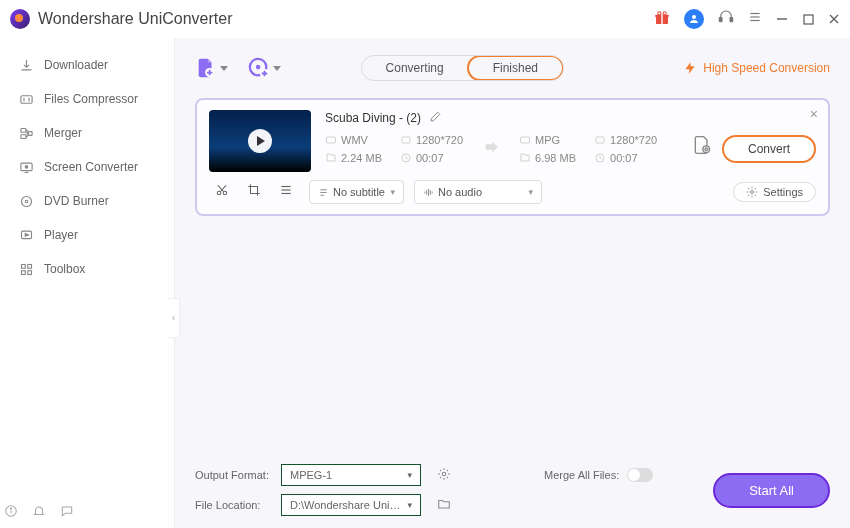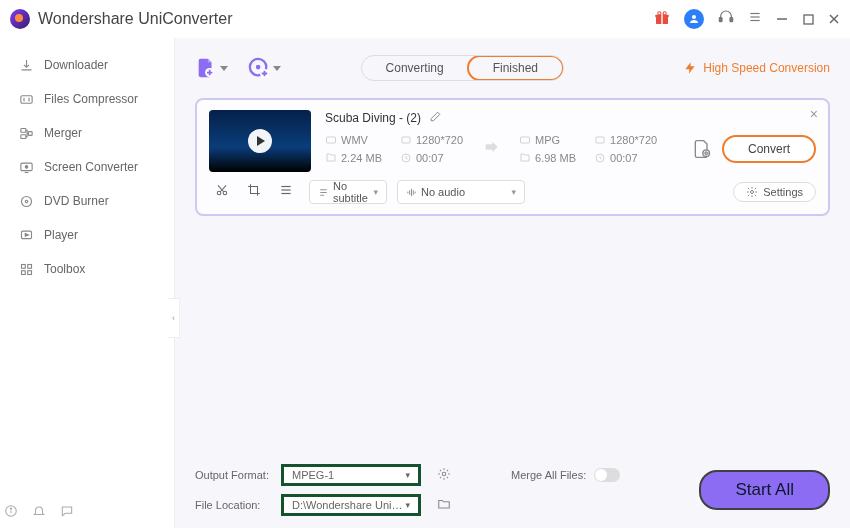--- a/index.html
+++ b/index.html
@@ -34,40 +34,40 @@
 .thumb { width:102px; height:62px; border-radius:4px; background:linear-gradient(#05204a,#0a3d7a 60%,#000); position:relative; margin-right:14px; flex-shrink:0; }
 .play { position:absolute; left:50%; top:50%; transform:translate(-50%,-50%); width:24px; height:24px; background:rgba(255,255,255,0.95); border-radius:50%; display:flex; align-items:center; justify-content:center; }
 .play:after { content:""; border-left:8px solid #333; border-top:5px solid transparent; border-bottom:5px solid transparent; margin-left:2px; }
 .info { flex:1; display:flex; flex-direction:column; }
 .filetitle { font-size:12px; color:#333; display:flex; align-items:center; gap:8px; margin-bottom:8px; }
 .meta { display:flex; align-items:center; }
 .meta-col { display:flex; flex-direction:column; gap:6px; font-size:11px; color:#888; }
 .meta-col span { display:flex; align-items:center; gap:4px; }
 .meta-col svg { opacity:.6; }
 .arrow { margin:0 18px; color:#ccc; }
-.meta-right { margin-left:auto; display:flex; align-items:flex-end; gap:10px; }
+.meta-right { margin-left:auto; display:flex; align-items:flex-start; gap:10px; }
 .gear-file { cursor:pointer; }
 .convert-btn { border:2px solid #f07c2e; color:#444; background:#fff; border-radius:16px; padding:5px 24px; font-size:12px; cursor:pointer; }
 .card-tools { margin-top:8px; display:flex; align-items:center; gap:10px; }
 .tool-icons { display:flex; gap:18px; padding:0 6px; }
 .tool-icons span { cursor:pointer; color:#666; }
 .dd { border:1px solid #ddd; border-radius:4px; height:24px; font-size:11px; color:#555; display:flex; align-items:center; padding:0 8px; cursor:pointer; background:#fff; }
-.dd.sub { width:78px; }
+.dd.sub { width:95px; }
 .dd.aud { width:128px; }
 .dd .chev { margin-left:auto; font-size:9px; color:#999; }
 .settings-btn { margin-left:auto; border:1px solid #ddd; border-radius:12px; padding:3px 12px; font-size:11px; color:#555; display:flex; align-items:center; gap:5px; cursor:pointer; background:#fff; }
 .bottom { margin-top:auto; padding:8px 0 12px 0; display:flex; align-items:center; font-size:11px; color:#666; }
 .botrow { display:flex; flex-direction:column; gap:8px; }
 .botline { display:flex; align-items:center; gap:8px; }
-.bot-dd { border:3px solid #14532d; width:140px; height:22px; display:flex; align-items:center; padding:0 8px; font-size:11px; background:#fff; cursor:pointer; }
+.bot-dd { border:1px solid #14532d; width:140px; height:22px; display:flex; align-items:center; padding:0 8px; font-size:11px; background:#fff; cursor:pointer; }
 .bot-dd .chev { margin-left:auto; font-size:9px; }
-.merge { margin-left:52px; display:flex; align-items:center; gap:8px; }
+.merge { margin-left:85px; display:flex; align-items:center; gap:8px; }
 .toggle { width:26px; height:14px; background:#ddd; border-radius:7px; position:relative; cursor:pointer; }
 .toggle:after { content:""; width:12px; height:12px; background:#fff; border-radius:50%; position:absolute; left:1px; top:1px; }
-.startall { margin-left:auto; background:#8c6cf2; color:#0f172a; border:2px solid #404040; border-radius:18px; padding:8px 34px; font-size:17px; cursor:pointer; }
+.startall { margin-left:auto; background:#8c6cf2; color:#ffffff; border:2px solid #6d28d9; border-radius:18px; padding:8px 34px; font-size:13px; cursor:pointer; }
 .statusbar { position:absolute; left:4px; bottom:6px; display:flex; gap:14px; color:#999; }
 .statusbar span { cursor:pointer; }
 .lbl { min-width:78px; display:inline-block; }
 .smicon { flex-shrink:0; }
 </style>
 </head>
 <body>
 
 <div class="app">
   <div class="titlebar">

